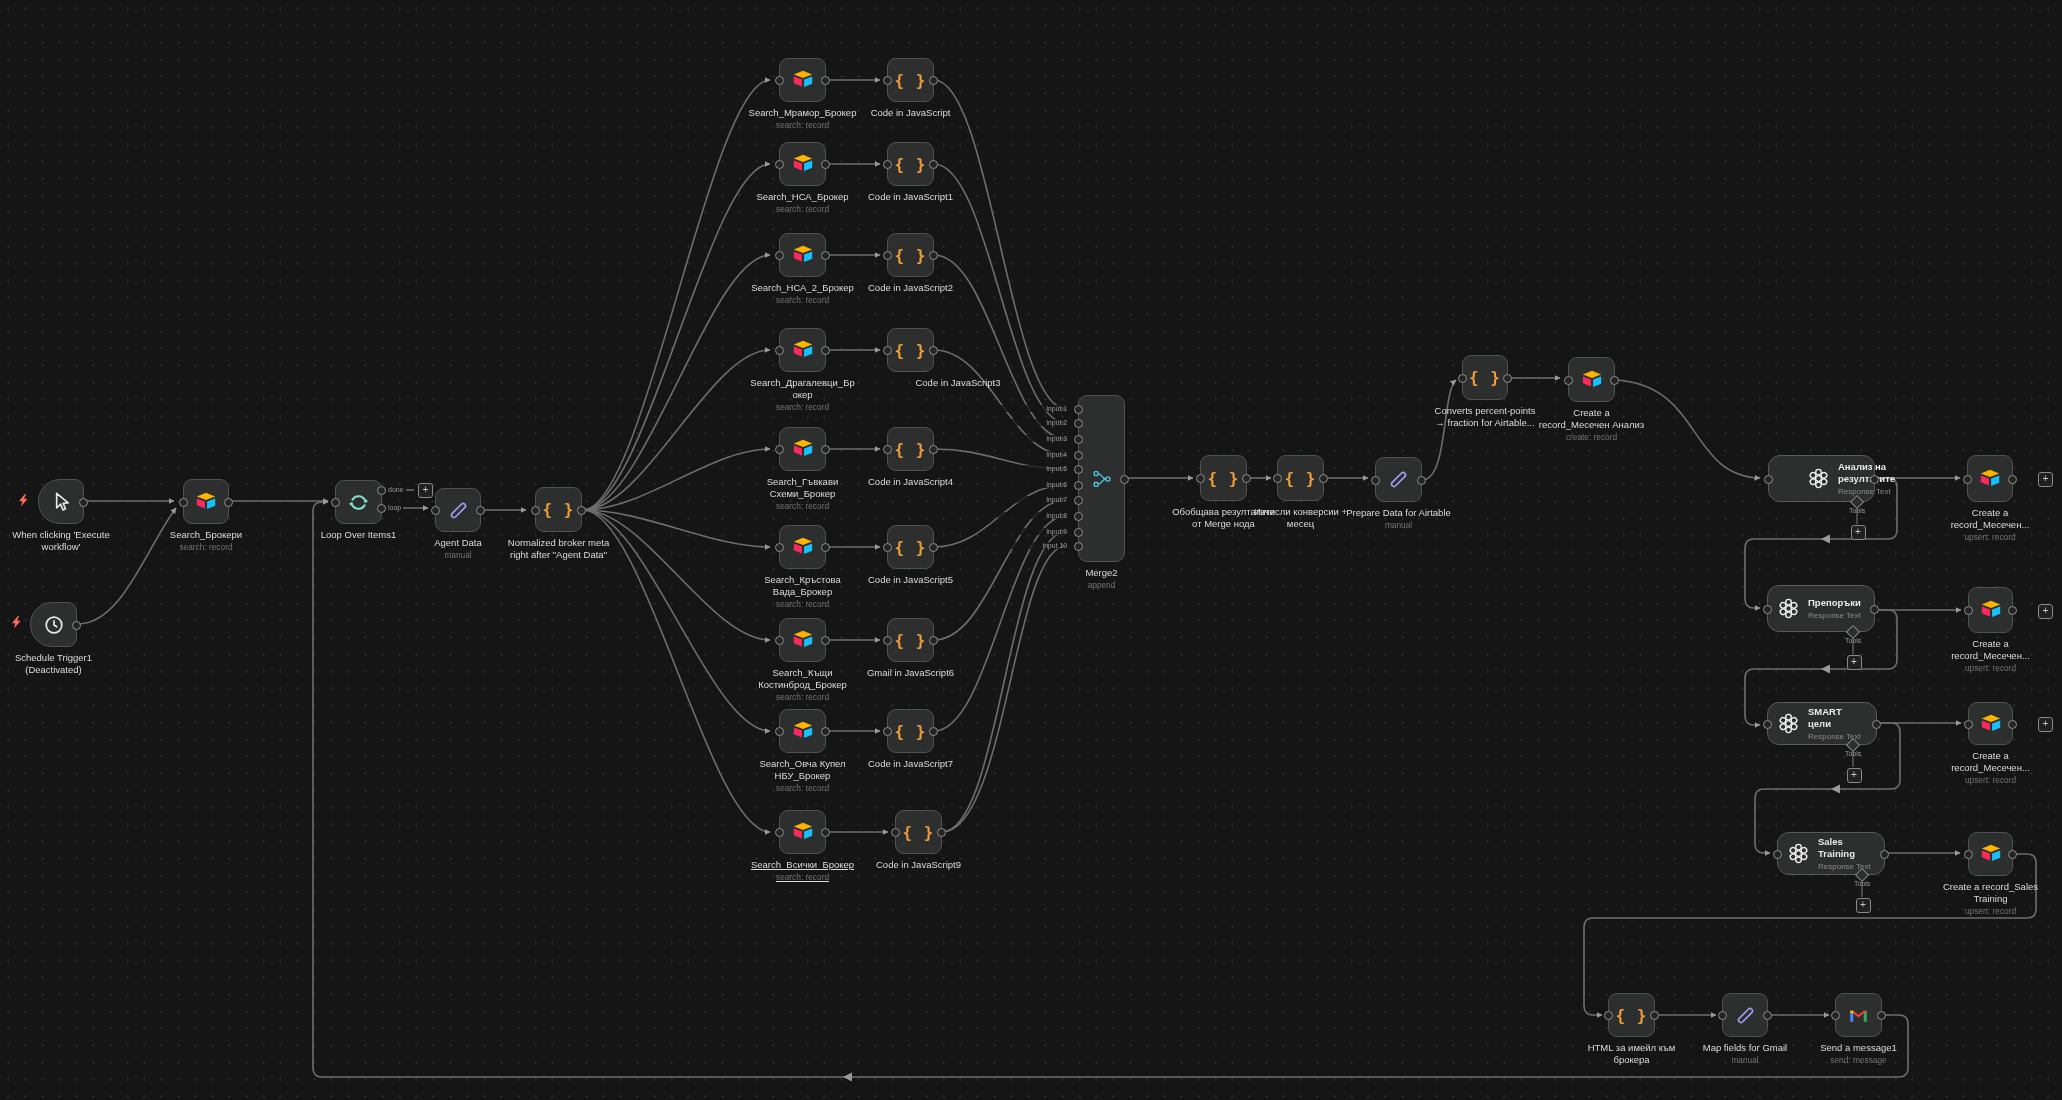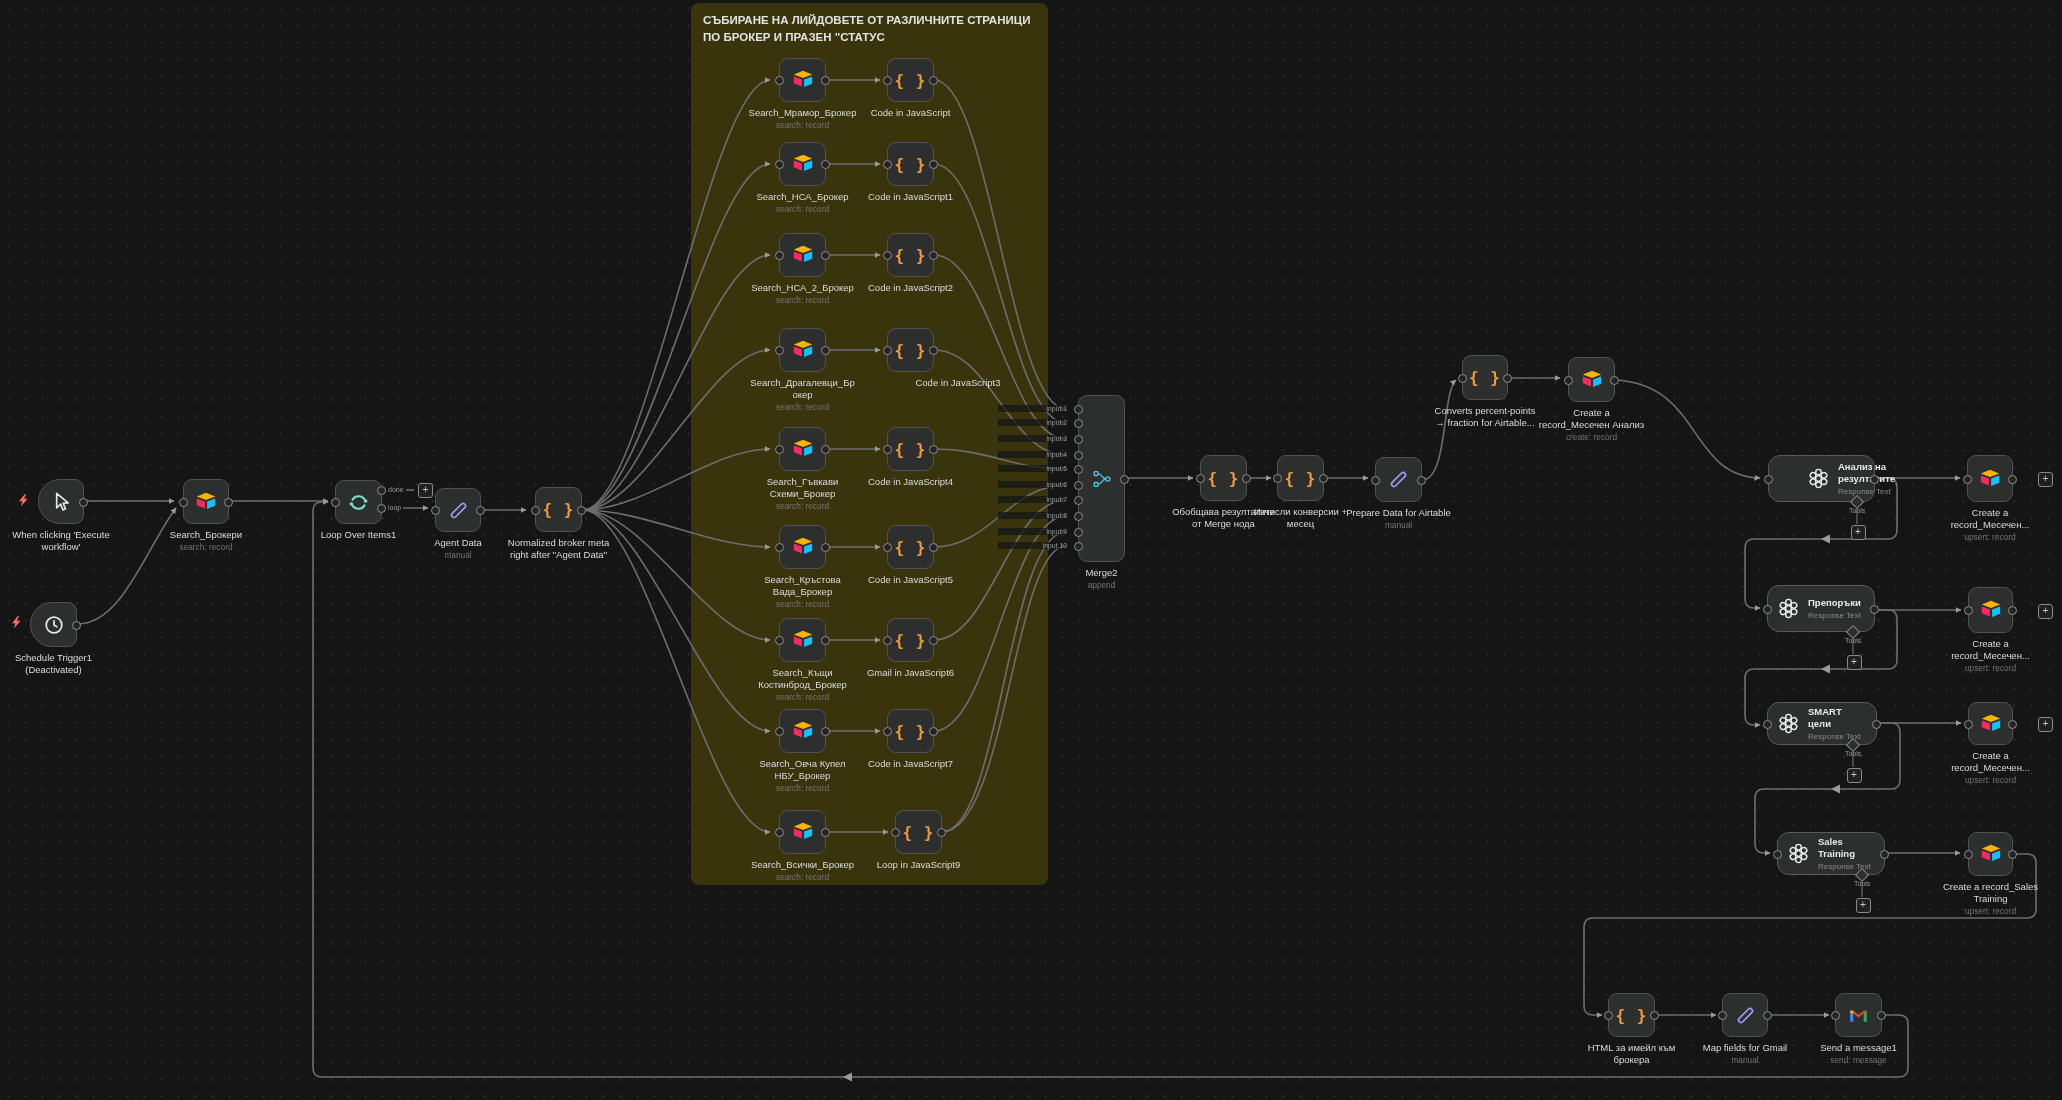--- a/index.html
+++ b/index.html
@@ -28,23 +28,20 @@
   .diamond{position:absolute;width:8px;height:8px;background:#2d2e2e;border:1.2px solid #8a8a8a;transform:rotate(45deg);z-index:3;}
   .tinylabel{position:absolute;font-size:7px;color:#9a9a9a;background:#151515;padding:0 2px;z-index:2;pointer-events:none;}
   .inlabel{position:absolute;font-size:6.8px;color:#9a9a9a;text-align:right;background:rgba(21,21,21,0.75);
     padding:0 1px;z-index:2;pointer-events:none;}
 </style>
 </head>
 <body>
 
 <div id="canvas">
 
-  <div class="sticky" style="left:691px;top:3px;width:357px;height:882px;">
-    <div class="sticky-title">СЪБИРАНЕ НА ЛИЙДОВЕТЕ ОТ РАЗЛИЧНИТЕ СТРАНИЦИ ПО БРОКЕР И ПРАЗЕН "СТАТУС</div>
-  </div>
 
   <svg id="wires" width="2062" height="1100">
     <defs>
       <marker id="arr" markerWidth="7" markerHeight="7" refX="5.5" refY="3" orient="auto" markerUnits="userSpaceOnUse">
         <path d="M0,0 L6,3 L0,6 Z" fill="#9a9a9a"></path>
       </marker>
     </defs>
     <g fill="none" stroke="#6e6e6e" stroke-width="1.6">
       <path d="M84,501 H174" marker-end="url(#arr)"></path>
       <path d="M78,624 C122,624 146,548 176,508" marker-end="url(#arr)"></path>
@@ -407,33 +404,33 @@
       <div class="icon">
         <svg width="26" height="26" viewBox="0 0 24 24">
           <path d="M12,3.5 L20.5,6.9 L12,10.2 L3.5,6.9 Z" fill="#fcb400"></path>
           <path d="M13,11.6 L20.5,8.7 V15.4 L13,18.4 Z" fill="#18bfff"></path>
           <path d="M11,11.6 L3.5,8.7 V15 L11,18 Z" fill="#f82b60"></path>
         </svg>
       </div>
       <div class="port" style="left: -5px; top: 17px;"></div>
       <div class="port" style="right: -5px; top: 17px;"></div>
     </div>
-    <div class="nlabel" style="left: 712.5px; top: 859px; width: 180px;">
+    <div class="nlabel" style="left: 712.5px; top: 859px; width: 180px; text-decoration: underline;">
       <div>Search_Всички_Брокер</div>
       <span class="nsub">search: record</span>
     </div>
     <div class="node" style="left: 895px; top: 810px; width: 47px; height: 44px;">
       <div class="icon">
         <span class="code-glyph">{ }</span>
       </div>
       <div class="port" style="left: -5px; top: 17px;"></div>
       <div class="port" style="right: -5px; top: 17px;"></div>
     </div>
     <div class="nlabel" style="left: 828.5px; top: 859px; width: 180px;">
-      <div>Loop in JavaScript9</div>
+      <div>Code in JavaScript9</div>
     </div>
     <div class="node" style="left: 1078px; top: 395px; width: 47px; height: 167px;">
       <div class="icon">
         <svg width="22" height="22" viewBox="0 0 24 24">
           <g fill="none" stroke="#4fc8e0" stroke-width="1.5">
             <rect x="3.5" y="4" width="4.2" height="4.2" rx="1"></rect>
             <rect x="3.5" y="15.8" width="4.2" height="4.2" rx="1"></rect>
             <rect x="16.3" y="9.9" width="4.2" height="4.2" rx="1"></rect>
             <path d="M7.7,6.1 C12,6.1 12,12 16.3,12 M7.7,17.9 C12,17.9 12,12 16.3,12"></path>
           </g>

